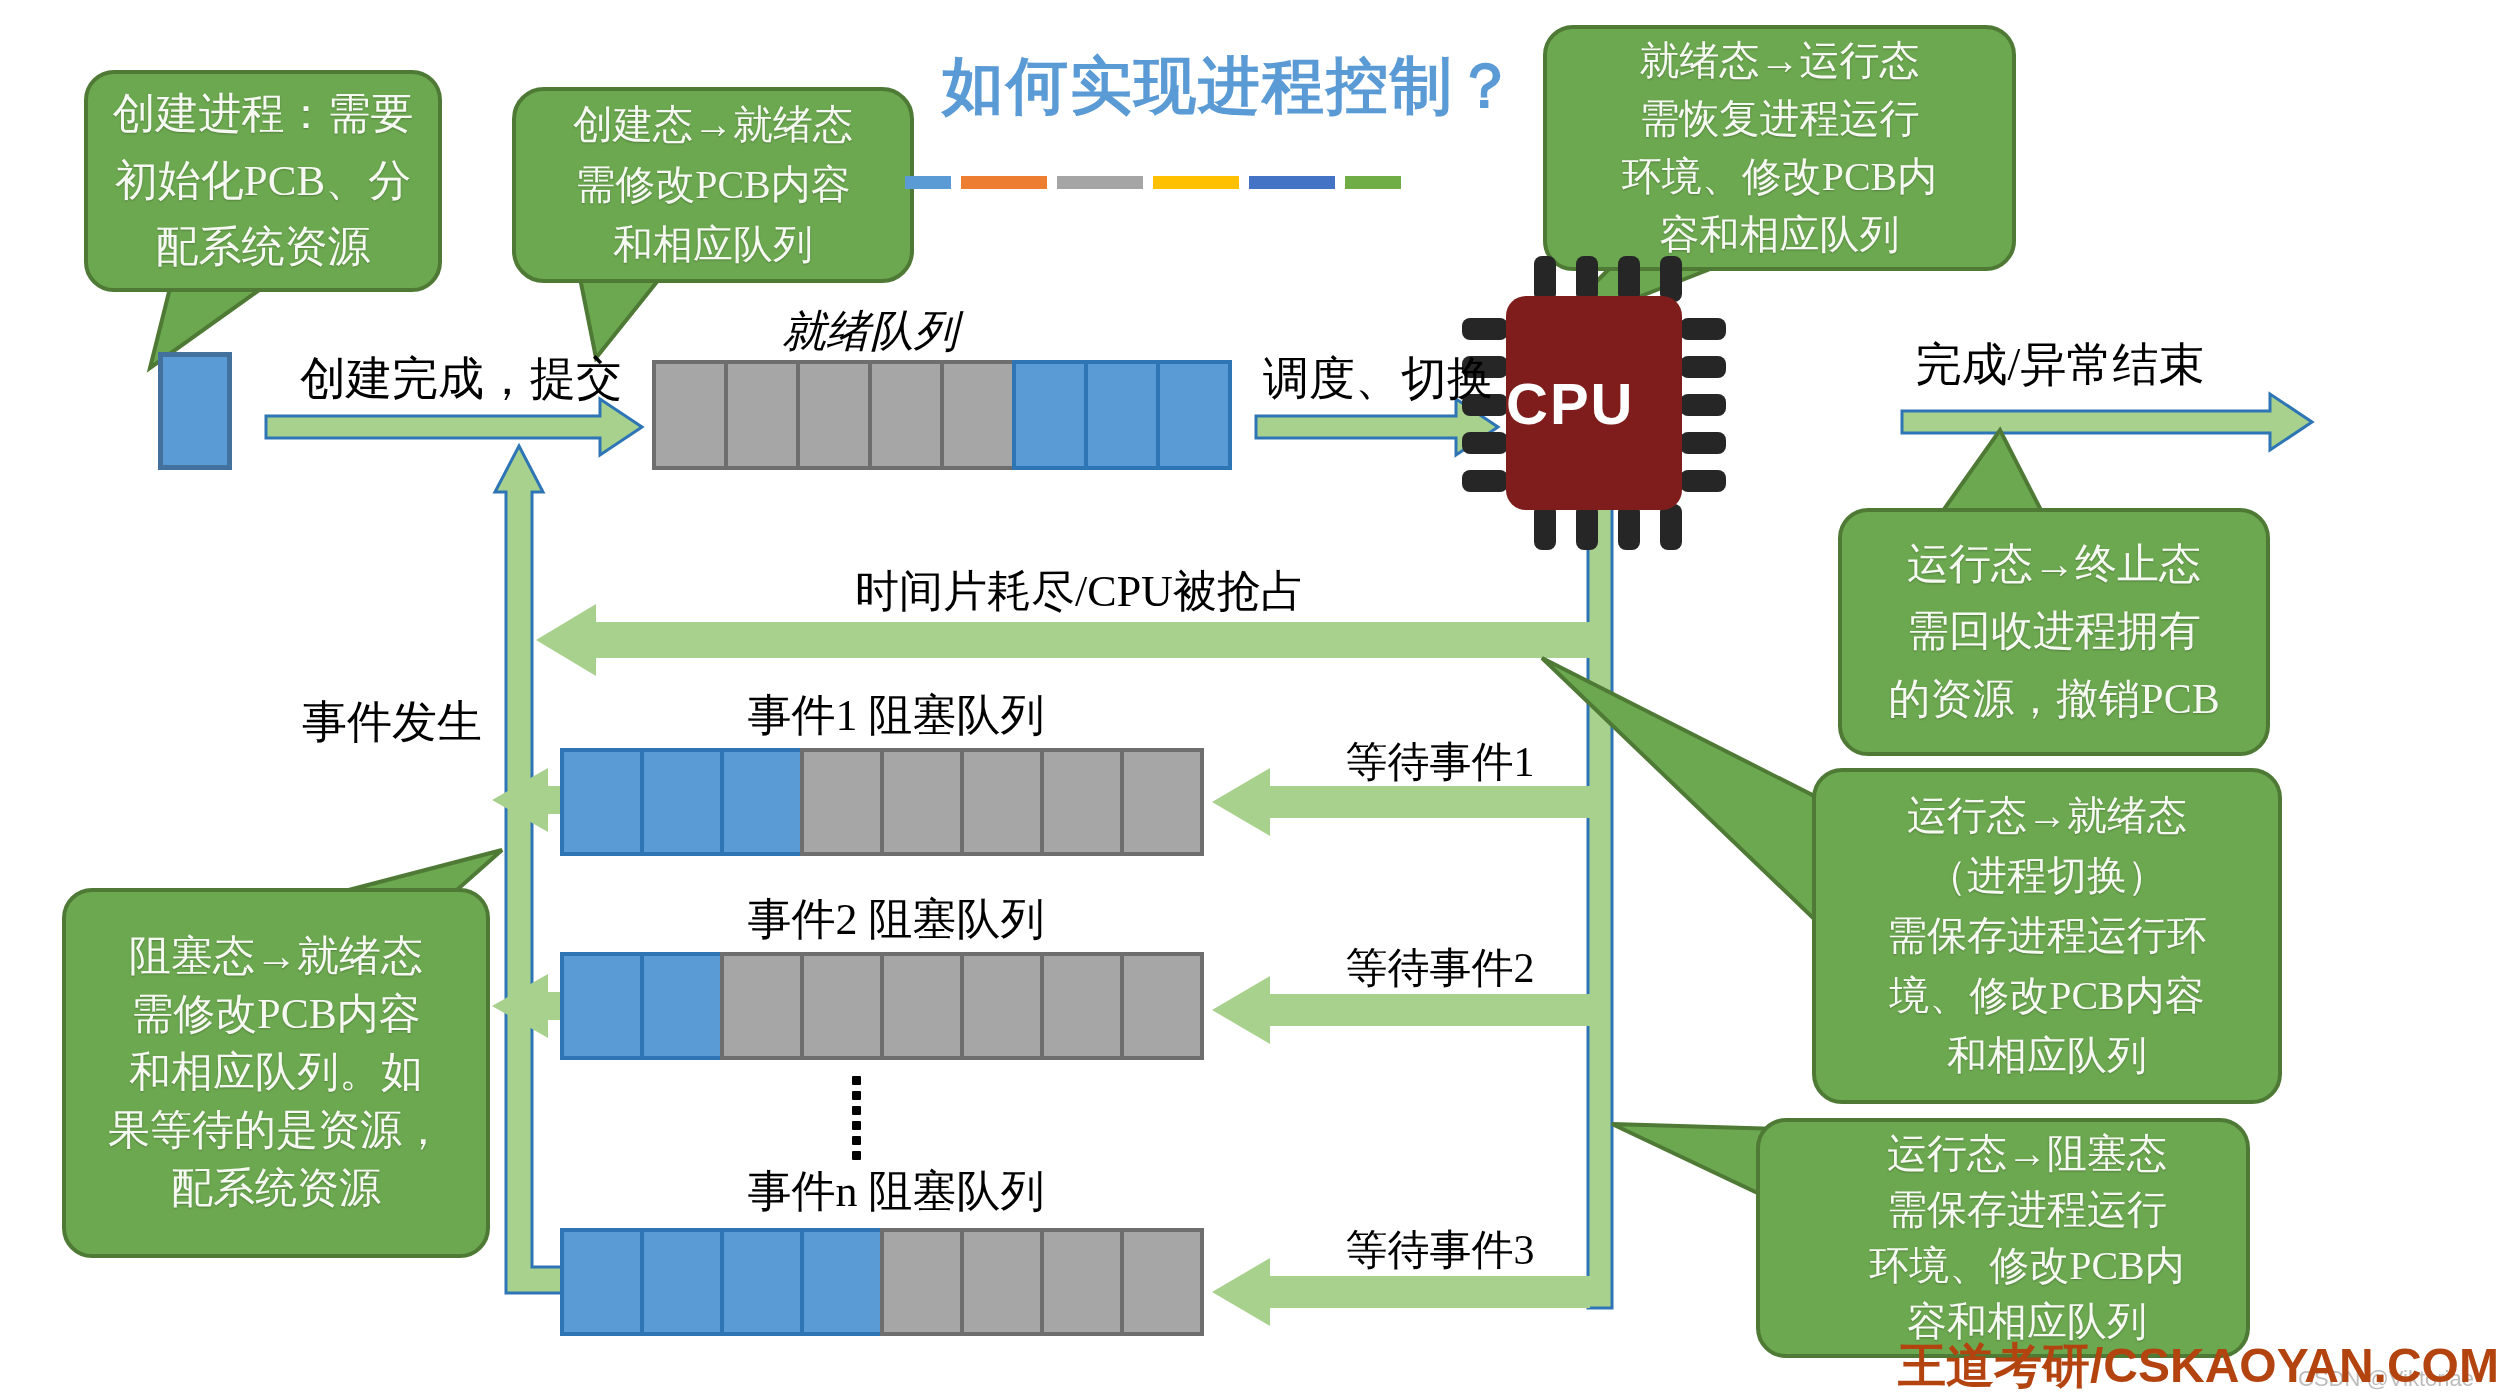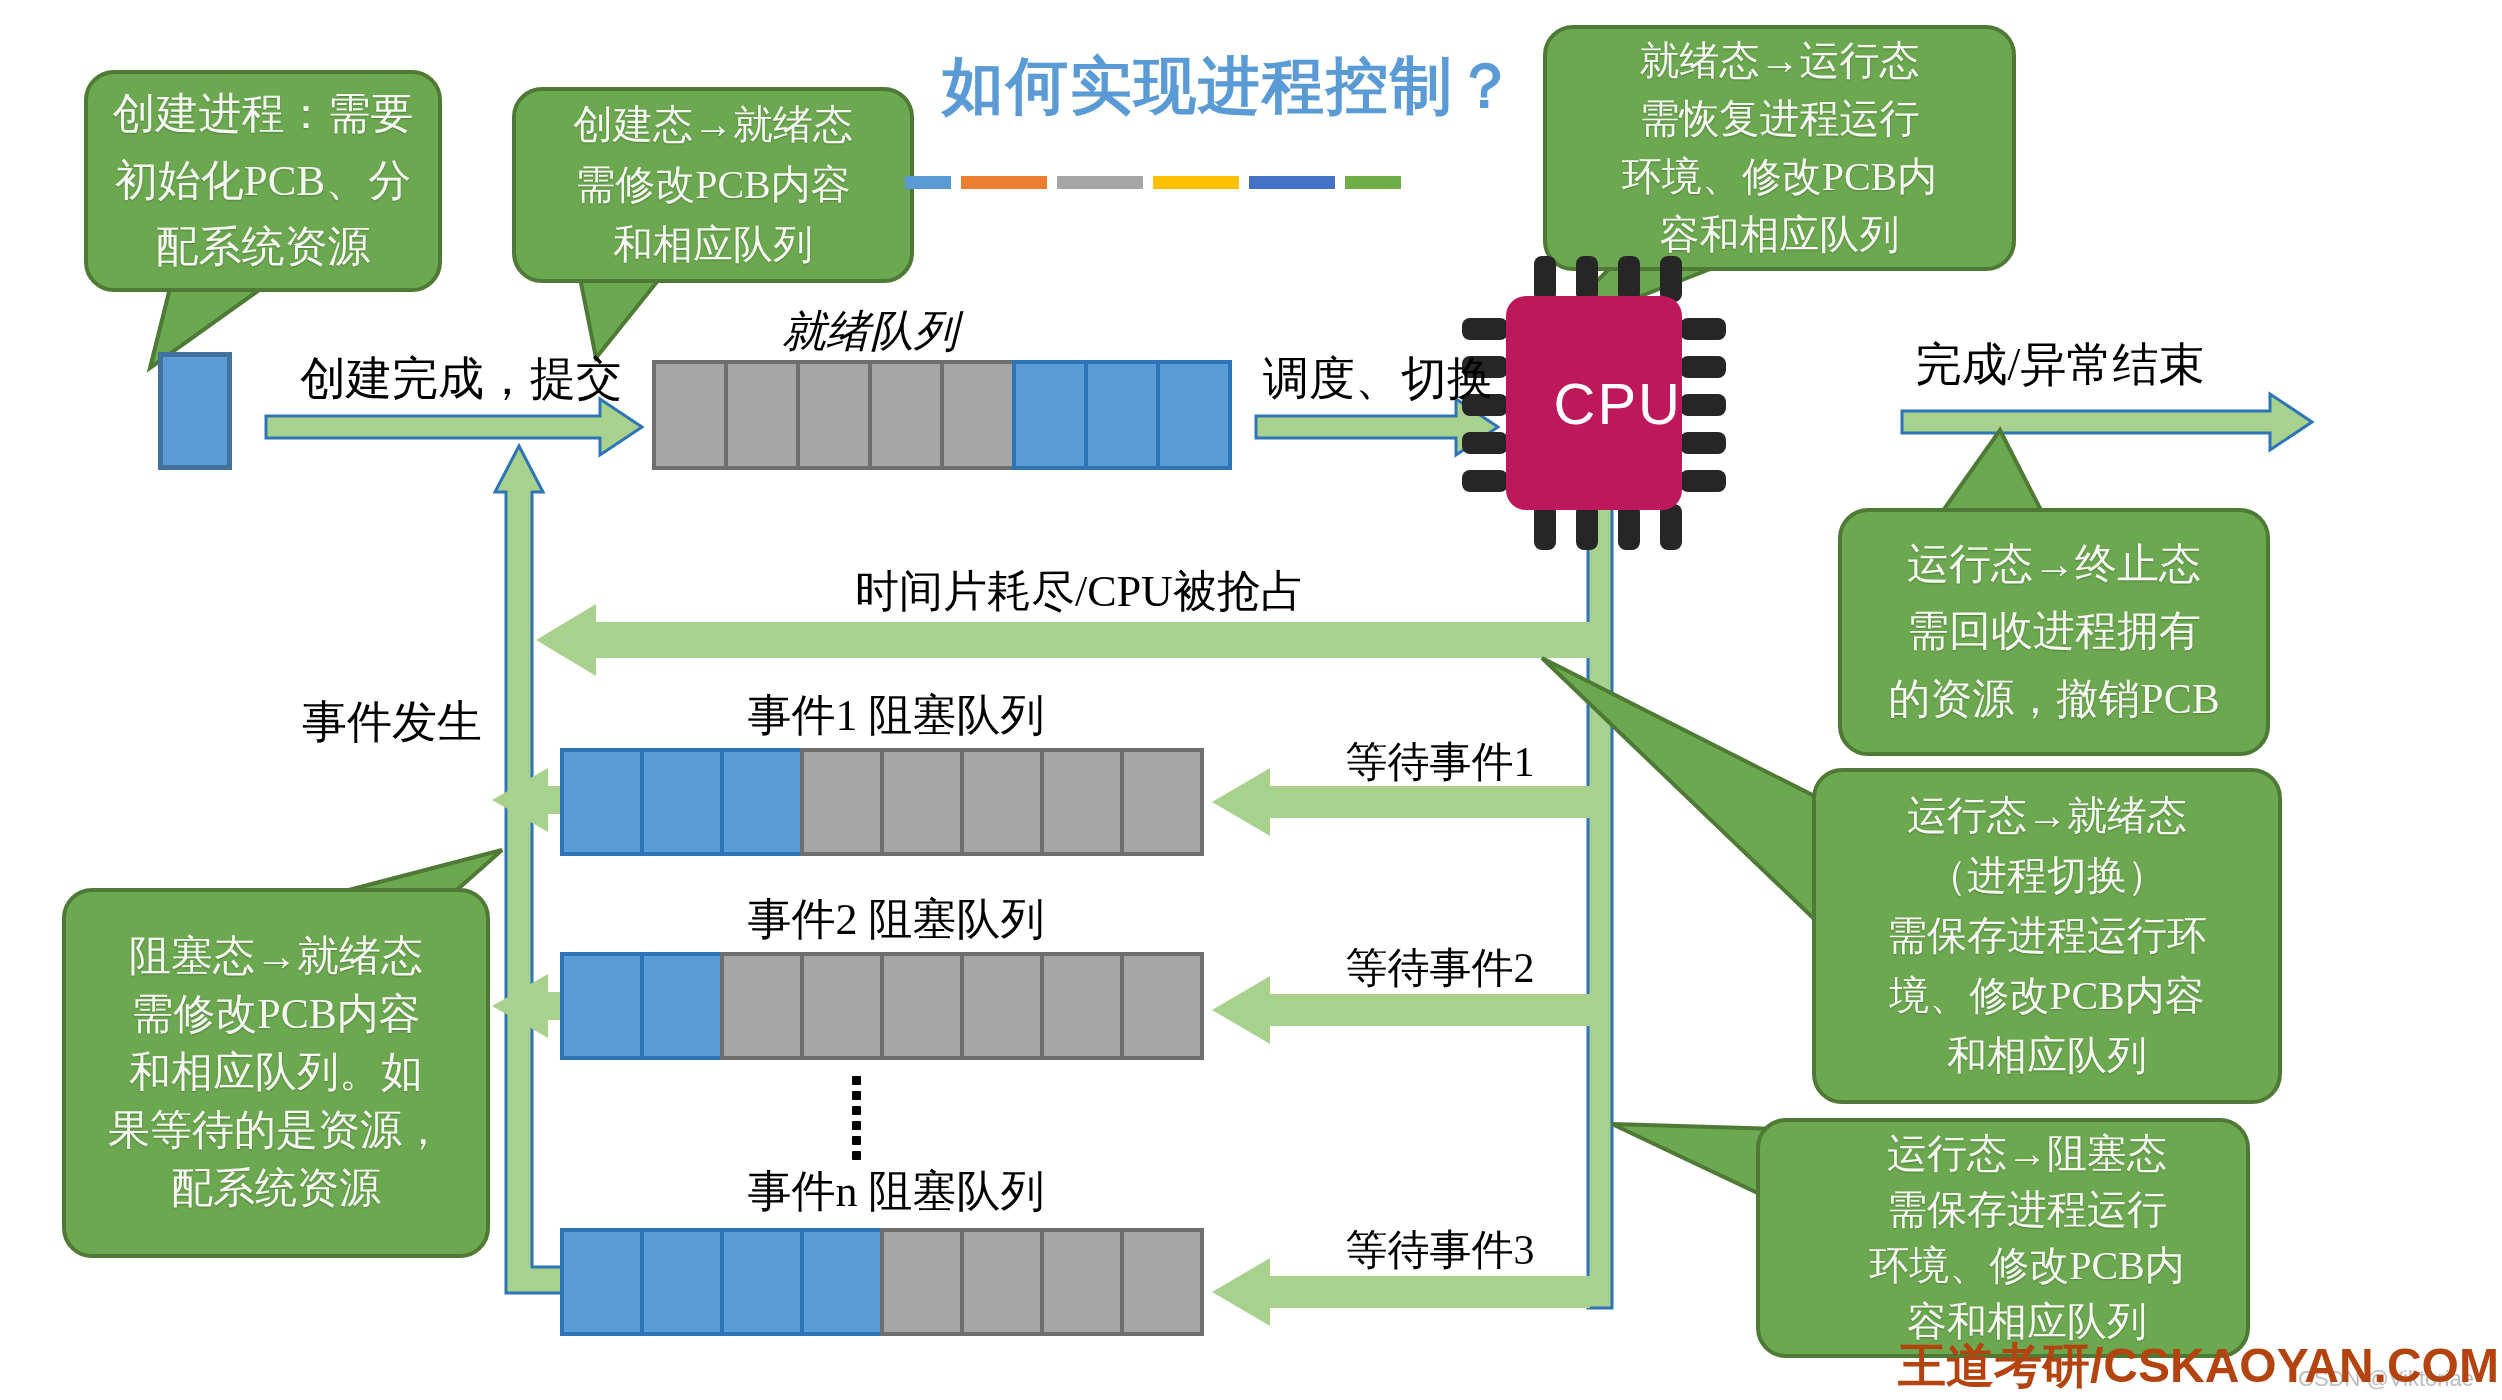--- a/index.html
+++ b/index.html
@@ -20,22 +20,22 @@
   .queue{position:absolute;display:flex;z-index:3;}
   .qcell{box-sizing:border-box;}
   .qcell + .qcell{margin-left:-4px;}
   .queue--ready .qcell{width:76px;height:110px;}
   .queue--event .qcell{width:84px;height:108px;}
   .qcell--gray{background:#A6A6A6;border:4px solid #6E6E6E;}
   .qcell--blue{background:#5B9BD5;border:4px solid #2E75B6;}
   .newproc{position:absolute;left:158px;top:352px;width:74px;height:118px;z-index:3;
            background:#5B9BD5;border:5px solid #41719C;box-sizing:border-box;}
   .chip{position:absolute;left:1506px;top:296px;width:176px;height:214px;z-index:3;
-        background:#be185d;border-radius:20px;display:flex;align-items:center;justify-content:flex-end;
-        color:#fff;font-family:"Liberation Sans","DejaVu Sans",sans-serif;font-weight:normal;
+        background:#7f1d1d;border-radius:20px;display:flex;align-items:center;justify-content:flex-start;
+        color:#fff;font-family:"Liberation Sans","DejaVu Sans",sans-serif;font-weight:bold;
         font-size:58px;letter-spacing:2px;}
   .pin{position:absolute;z-index:2;background:#262626;border-radius:8px;}
   .pin--h{width:46px;height:22px;}
   .pin--v{width:22px;height:46px;}
   .dots{position:absolute;left:852px;top:1076px;z-index:3;display:flex;flex-direction:column;gap:6px;}
   .dots i{display:block;width:9px;height:9px;background:#000;border-radius:1px;}
   .footer{position:absolute;left:1898px;top:1334px;z-index:4;color:#B3430F;font-weight:bold;
           font-size:48px;font-family:"Liberation Sans","DejaVu Sans",sans-serif;white-space:nowrap;}
   .watermark{position:absolute;left:2298px;top:1366px;z-index:3;color:#BDBDBD;font-size:22px;
              font-family:"Liberation Sans","DejaVu Sans",sans-serif;white-space:nowrap;}
@@ -80,21 +80,21 @@
       <div class="dash" style="width: 86px; background: rgb(68, 114, 196);"></div>
       <div class="dash" style="width: 56px; background: rgb(112, 173, 71);"></div>
     </div>
 
   <div class="bubble" style="left:84px;top:70px;width:350px;height:214px;font-size:43px;line-height:1.55;">
     <div>创建进程：需要</div>
     <div>初始化PCB、分</div>
     <div>配系统资源</div>
   </div>
 
-  <div class="bubble" style="left:512px;top:87px;width:394px;height:188px;font-size:40px;line-height:1.5;">
+  <div class="bubble" style="left:512px;top:87px;width:394px;height:188px;font-size:40px;line-height:1.5;border-radius:32px;">
     <div>创建态→就绪态</div>
     <div>需修改PCB内容</div>
     <div>和相应队列</div>
   </div>
 
   <div class="bubble" style="left:1543px;top:25px;width:465px;height:238px;font-size:40px;line-height:1.45;">
     <div>就绪态→运行态</div>
     <div>需恢复进程运行</div>
     <div>环境、修改PCB内</div>
     <div>容和相应队列</div>

